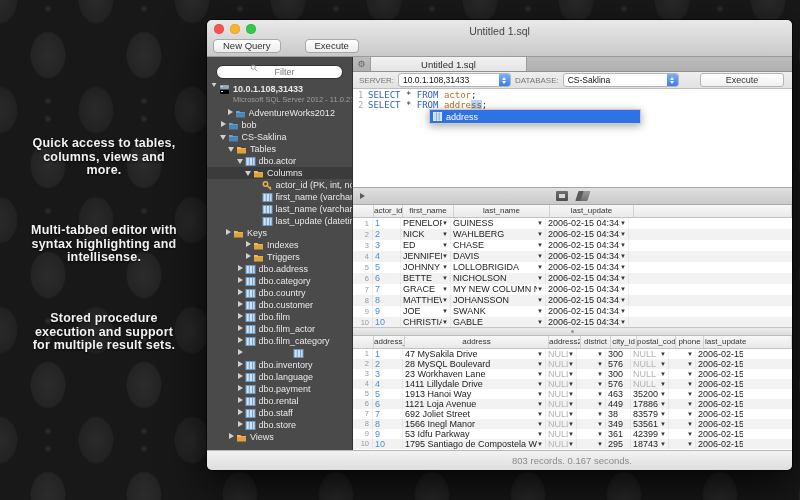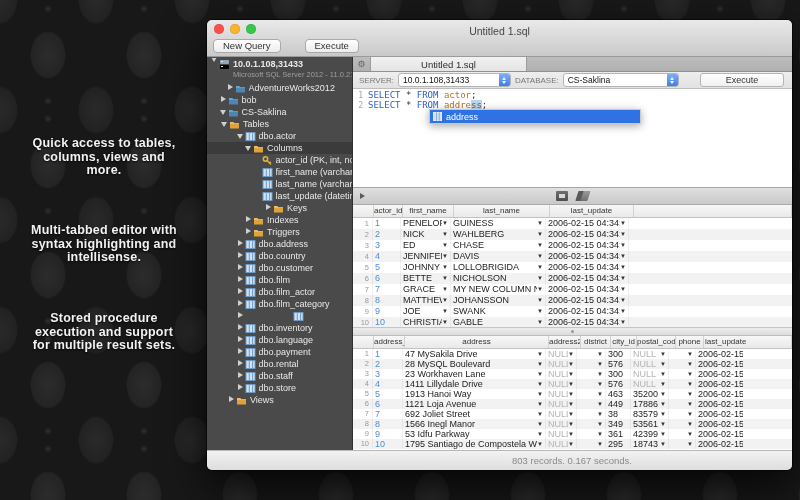--- a/index.html
+++ b/index.html
@@ -201,20 +201,29 @@
       <div class="title">Untitled 1.sql</div>
     </div>
     <div class="wtoolbar">
       <span class="tbtn">New Query</span>
       <span class="tbtn">Execute</span>
     </div>
   </div>
 
   <div class="main">
     <div class="sidebar">
+      <div class="filterwrap">
+        <div class="filterbox">
+          <input placeholder="Filter" style="">
+          <svg class="searchicon" viewBox="0 0 10 10">
+              <circle cx="4" cy="4" r="2.6" fill="none" stroke="#9a9a9a" stroke-width="1.2"></circle>
+              <line x1="6" y1="6" x2="9" y2="9" stroke="#9a9a9a" stroke-width="1.2"></line>
+            </svg>
+        </div>
+      </div>
       <div class="tree" id="tree">
           <div class="trow server" style="padding-left: 4px;">
             <span class="disc open"></span>
             <span class="ticon">
               <svg width="11" height="11" viewBox="0 0 11 11">
                 <rect x="1" y="1" width="9" height="4" rx="1" fill="#93a7b8"></rect>
                 <rect x="1" y="6" width="9" height="4" rx="1" fill="#7187 99"></rect>
                 <rect x="2" y="2" width="2" height="1" fill="#d7e2ec"></rect>
                 <rect x="2" y="7" width="2" height="1" fill="#d7e2ec"></rect>
               </svg>
@@ -247,21 +256,21 @@
           <div class="trow" style="padding-left: 12.5px;">
             <span class="disc open"></span>
             <span class="ticon">
               <svg width="11" height="11" viewBox="0 0 11 11">
                 <path d="M1 3 h3.2 l1 1.2 H10 V9.5 H1 Z" fill="#4c86b4"></path>
                 <path d="M1 3 h3.2 l1 1.2 H10 V5 H1 Z" fill="#6aa3cc"></path>
               </svg>
             </span>
             <span class="tlabel">CS-Saklina</span>
           </div>
-          <div class="trow" style="padding-left: 14px;">
+          <div class="trow" style="padding-left: 21px;">
             <span class="disc open"></span>
             <span class="ticon">
               <svg width="11" height="11" viewBox="0 0 11 11">
                 <path d="M1 3 h3.2 l1 1.2 H10 V9.5 H1 Z" fill="#e0a33a"></path>
                 <path d="M1 3 h3.2 l1 1.2 H10 V5 H1 Z" fill="#f0bc5e"></path>
               </svg>
             </span>
             <span class="tlabel">Tables</span>
           </div>
           <div class="trow" style="padding-left: 29.5px;">
@@ -322,21 +331,21 @@
             <span class="disc none"></span>
             <span class="ticon">
               <svg width="11" height="11" viewBox="0 0 11 11">
                 <rect x="1" y="1.5" width="9" height="8" fill="#cfe3f5" stroke="#6d99c4" stroke-width="1"></rect>
                 <line x1="4.3" y1="1.5" x2="4.3" y2="9.5" stroke="#6d99c4"></line>
                 <line x1="7.6" y1="1.5" x2="7.6" y2="9.5" stroke="#6d99c4"></line>
               </svg>
             </span>
             <span class="tlabel">last_update (datetim…</span>
           </div>
-          <div class="trow" style="padding-left: 58px;">
+          <div class="trow" style="padding-left: 18px;">
             <span class="disc closed"></span>
             <span class="ticon">
               <svg width="11" height="11" viewBox="0 0 11 11">
                 <path d="M1 3 h3.2 l1 1.2 H10 V9.5 H1 Z" fill="#e0a33a"></path>
                 <path d="M1 3 h3.2 l1 1.2 H10 V5 H1 Z" fill="#f0bc5e"></path>
               </svg>
             </span>
             <span class="tlabel">Keys</span>
           </div>
           <div class="trow" style="padding-left: 38px;">
@@ -362,20 +371,31 @@
           <div class="trow" style="padding-left: 29.5px;">
             <span class="disc closed"></span>
             <span class="ticon">
               <svg width="11" height="11" viewBox="0 0 11 11">
                 <rect x="1" y="1.5" width="9" height="8" fill="#cfe3f5" stroke="#6d99c4" stroke-width="1"></rect>
                 <line x1="4.3" y1="1.5" x2="4.3" y2="9.5" stroke="#6d99c4"></line>
                 <line x1="7.6" y1="1.5" x2="7.6" y2="9.5" stroke="#6d99c4"></line>
               </svg>
             </span>
             <span class="tlabel">dbo.address</span>
+          </div>
+          <div class="trow" style="padding-left: 29.5px;">
+            <span class="disc closed"></span>
+            <span class="ticon">
+              <svg width="11" height="11" viewBox="0 0 11 11">
+                <rect x="1" y="1.5" width="9" height="8" fill="#cfe3f5" stroke="#6d99c4" stroke-width="1"></rect>
+                <line x1="4.3" y1="1.5" x2="4.3" y2="9.5" stroke="#6d99c4"></line>
+                <line x1="7.6" y1="1.5" x2="7.6" y2="9.5" stroke="#6d99c4"></line>
+              </svg>
+            </span>
+            <span class="tlabel">dbo.category</span>
           </div>
           <div class="trow" style="padding-left: 29.5px;">
             <span class="disc closed"></span>
             <span class="ticon">
               <svg width="11" height="11" viewBox="0 0 11 11">
                 <rect x="1" y="1.5" width="9" height="8" fill="#cfe3f5" stroke="#6d99c4" stroke-width="1"></rect>
                 <line x1="4.3" y1="1.5" x2="4.3" y2="9.5" stroke="#6d99c4"></line>
                 <line x1="7.6" y1="1.5" x2="7.6" y2="9.5" stroke="#6d99c4"></line>
               </svg>
             </span>

